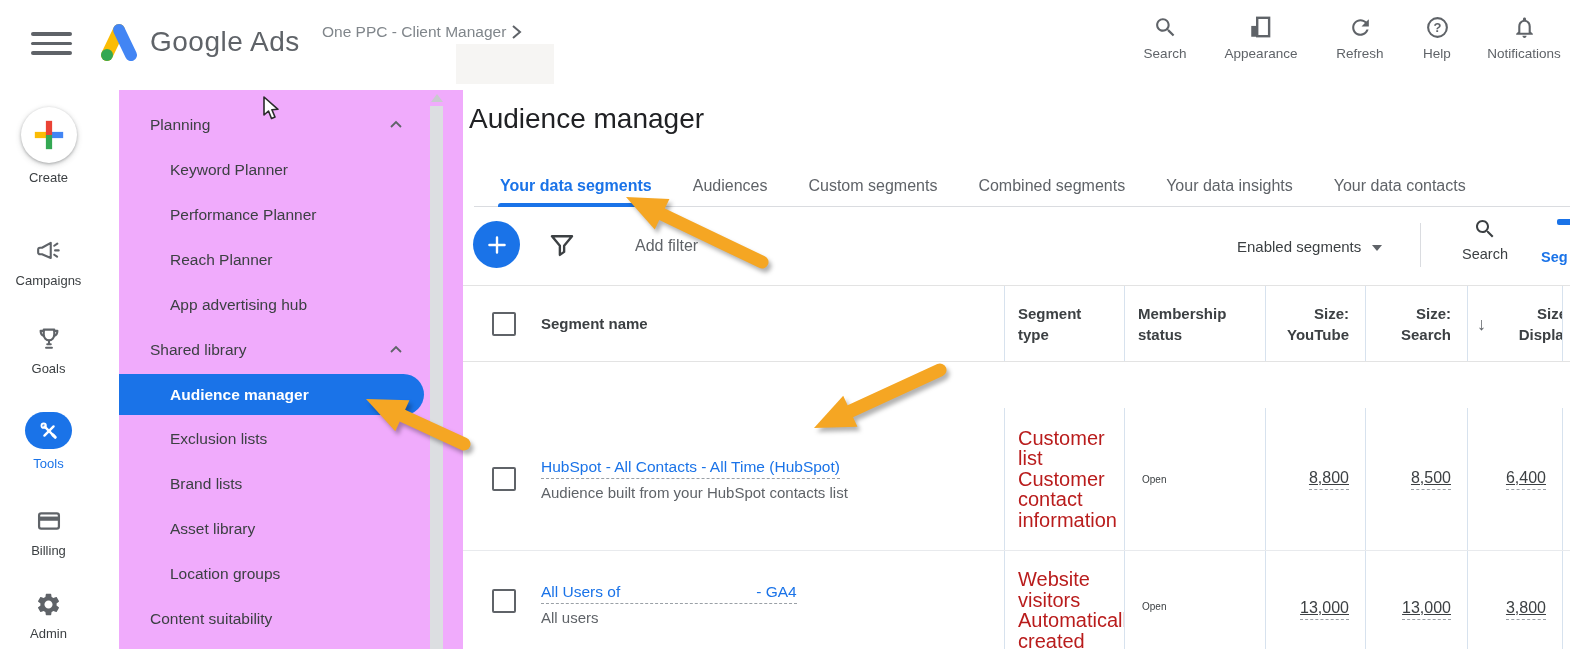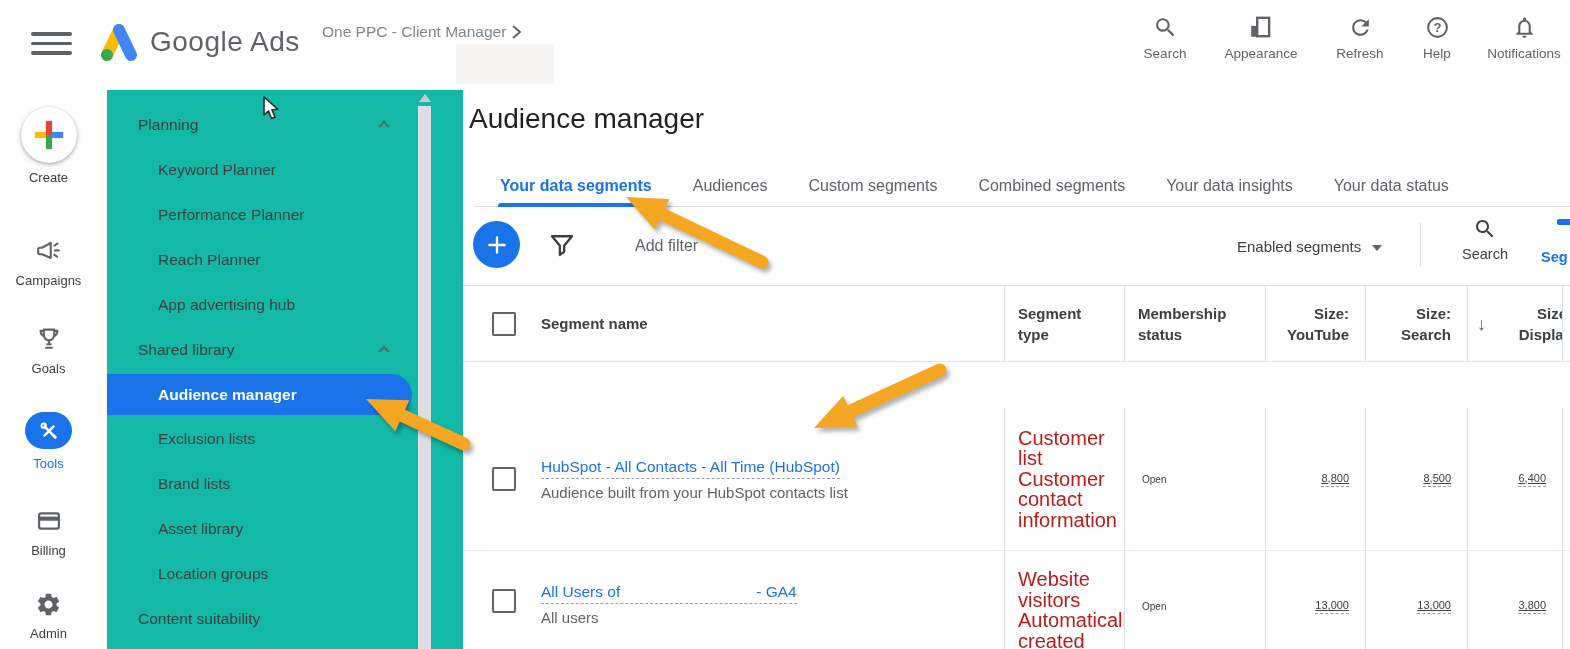--- a/index.html
+++ b/index.html
@@ -25,21 +25,21 @@
   .rail-item{position:absolute;left:0;width:97px;text-align:center;}
   .rail-item .rlbl{font-size:13px;color:#3c4043;margin-top:7px;}
   .create-circle{width:56px;height:56px;border-radius:50%;background:#fff;margin:0 auto;
      box-shadow:0 1px 3px rgba(60,64,67,.35),0 2px 6px rgba(60,64,67,.2);
      display:flex;align-items:center;justify-content:center;}
   .tools-pill{width:47px;height:37px;border-radius:19px;background:#1a73e8;margin:0 auto;
      display:flex;align-items:center;justify-content:center;}
   .rail-ic{height:30px;display:flex;align-items:center;justify-content:center;}
 
   
-  .sidenav{left:107px;top:90px;width:356px;height:559px;background:#14b8a6;}
+  .sidenav{left:119px;top:90px;width:356px;height:559px;background:#f0abfc;}
   .nav-item{position:absolute;height:30px;line-height:30px;font-size:15.5px;color:#3c4043;cursor:pointer;white-space:nowrap;}
   .nav-item.lvl0{left:31px;}
   .nav-item.lvl1{left:51px;}
   .nav-chev{position:absolute;top:26px;left:268px;}
   .nav-pill{position:absolute;left:0;top:284px;width:305px;height:41px;background:#1a73e8;
      border-radius:0 21px 21px 0;color:#fff;font-size:15.5px;font-weight:bold;
      line-height:41px;padding-left:51px;box-sizing:border-box;cursor:pointer;}
   .scroll-thumb{position:absolute;left:311px;top:16px;width:13px;height:543px;background:#dcdee1;}
   .scroll-up{position:absolute;left:312px;top:4px;width:0;height:0;
      border-left:6px solid transparent;border-right:6px solid transparent;border-bottom:8px solid #c8cace;}
@@ -91,21 +91,21 @@
 
   .drow1{top:318px;height:143px;border-bottom:1px solid #e8eaed;}
   .drow2{top:461px;height:150px;}
   .seg-cellbody{margin-left:25px;}
   .seg-link{font-size:15.5px;color:#1a73e8;border-bottom:1px dashed #9aa0a6;padding-bottom:2px;
      display:inline-block;cursor:pointer;}
   .seg-desc{font-size:15px;color:#5f6368;margin-top:5px;}
   .redacted-gap{display:inline-block;width:136px;}
   .type-lines div{font-size:20px;color:#b91c1c;line-height:20.5px;}
   .status-cell{padding-left:17px;font-size:10px;color:#3c4043;}
-  .num{font-size:11px;color:#3c4043;text-decoration:underline;border-bottom:1px dashed #9aa0a6;
+  .num{font-size:16px;color:#3c4043;text-decoration:underline;border-bottom:1px dashed #9aa0a6;
      padding-bottom:2px;cursor:pointer;}
 
   
   #arrow-overlay{position:absolute;left:0;top:0;z-index:60;pointer-events:none;
      filter:drop-shadow(3px 4px 2px rgba(0,0,0,.3));}
   .cursor{position:absolute;left:260px;top:96px;z-index:70;pointer-events:none;}
   svg{display:block;}
 </style>
 </head>
 <body>
@@ -277,21 +277,21 @@
 
   <div class="abs main">
     <div class="page-title">Audience manager</div>
 
     <div class="tabsbar">
       <div class="tab active">Your data segments</div>
       <div class="tab">Audiences</div>
       <div class="tab">Custom segments</div>
       <div class="tab">Combined segments</div>
       <div class="tab">Your data insights</div>
-      <div class="tab">Your data status</div>
+      <div class="tab">Your data contacts</div>
     </div>
 
     <div class="toolbar">
       <div class="add-btn">
         <span>
           <svg width="26" height="26" viewBox="0 0 24 24">
               <path d="M12 5v14M5 12h14" stroke="#fff" stroke-width="2.2" stroke-linecap="round"></path>
             </svg>
         </span>
       </div>

